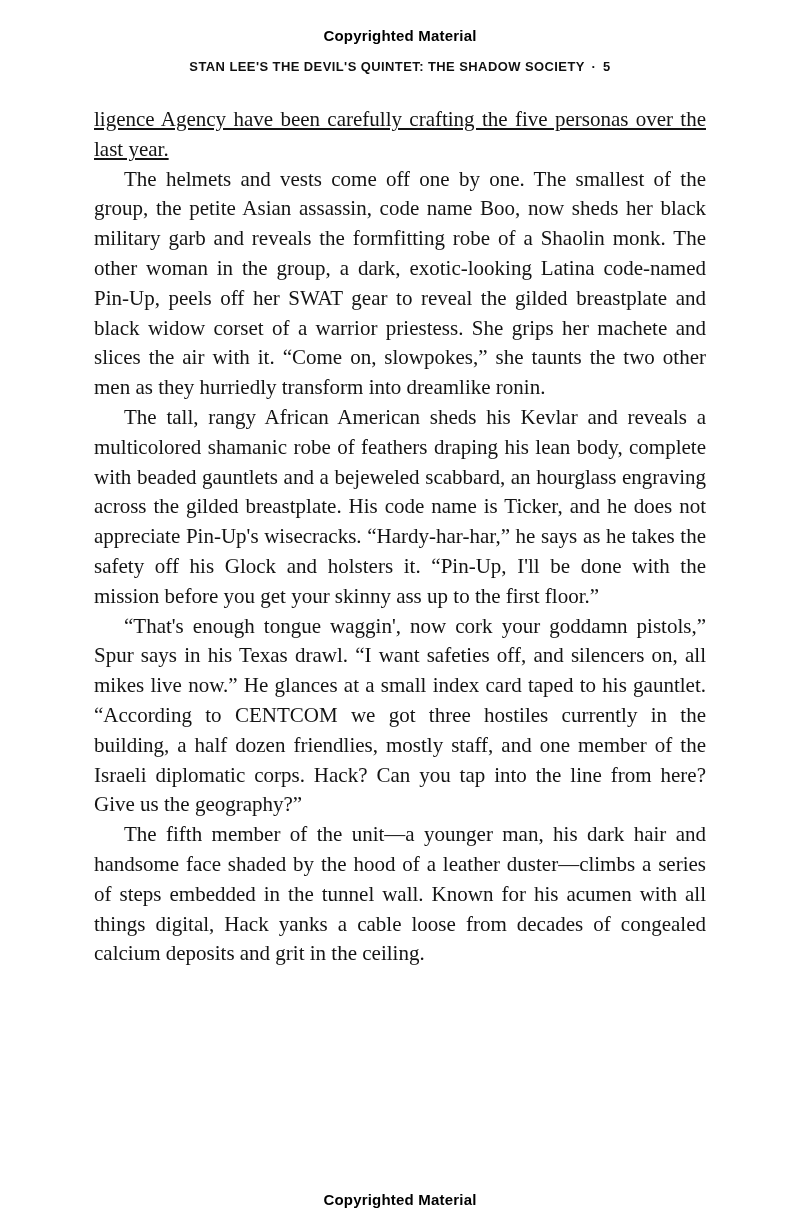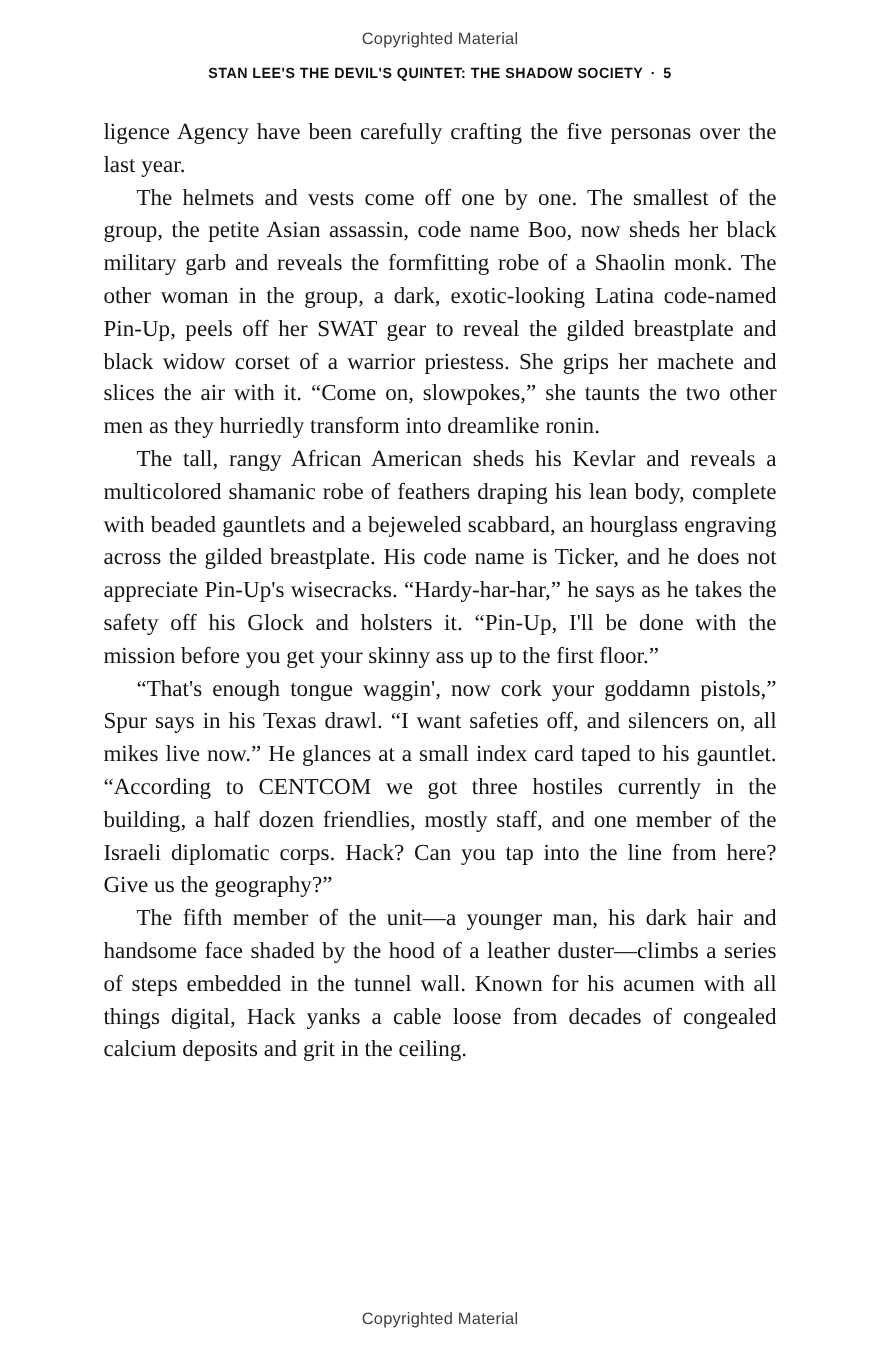--- a/index.html
+++ b/index.html
@@ -14,22 +14,22 @@
     margin: 0 auto;
     background: #ffffff;
     font-family: "Liberation Serif", serif;
     color: #121212;
     overflow: hidden;
   }
   .copyright {
     text-align: center;
     font-family: "Liberation Sans", sans-serif;
     font-size: 15px;
-    font-weight: 400;
-    color: #404040;
+    font-weight: 700;
+    color: #000000;
     letter-spacing: 0.2px;
   }
   .copyright-top {
     padding-top: 27px;
   }
   .copyright-bottom {
     position: absolute;
     left: 0;
     right: 0;
     bottom: 24px;
@@ -56,20 +56,21 @@
     text-align: justify;
     color: #141414;
   }
   .body-text p {
     margin: 0;
     padding: 0;
     text-indent: 30px;
   }
   .body-text p.no-indent {
     text-indent: 0;
+    text-decoration: underline;
   }
 </style>
 </head>
 <body>
 
 <div class="page">
 
   <div class="copyright copyright-top">Copyrighted Material</div>
 
   <div class="running-header">

